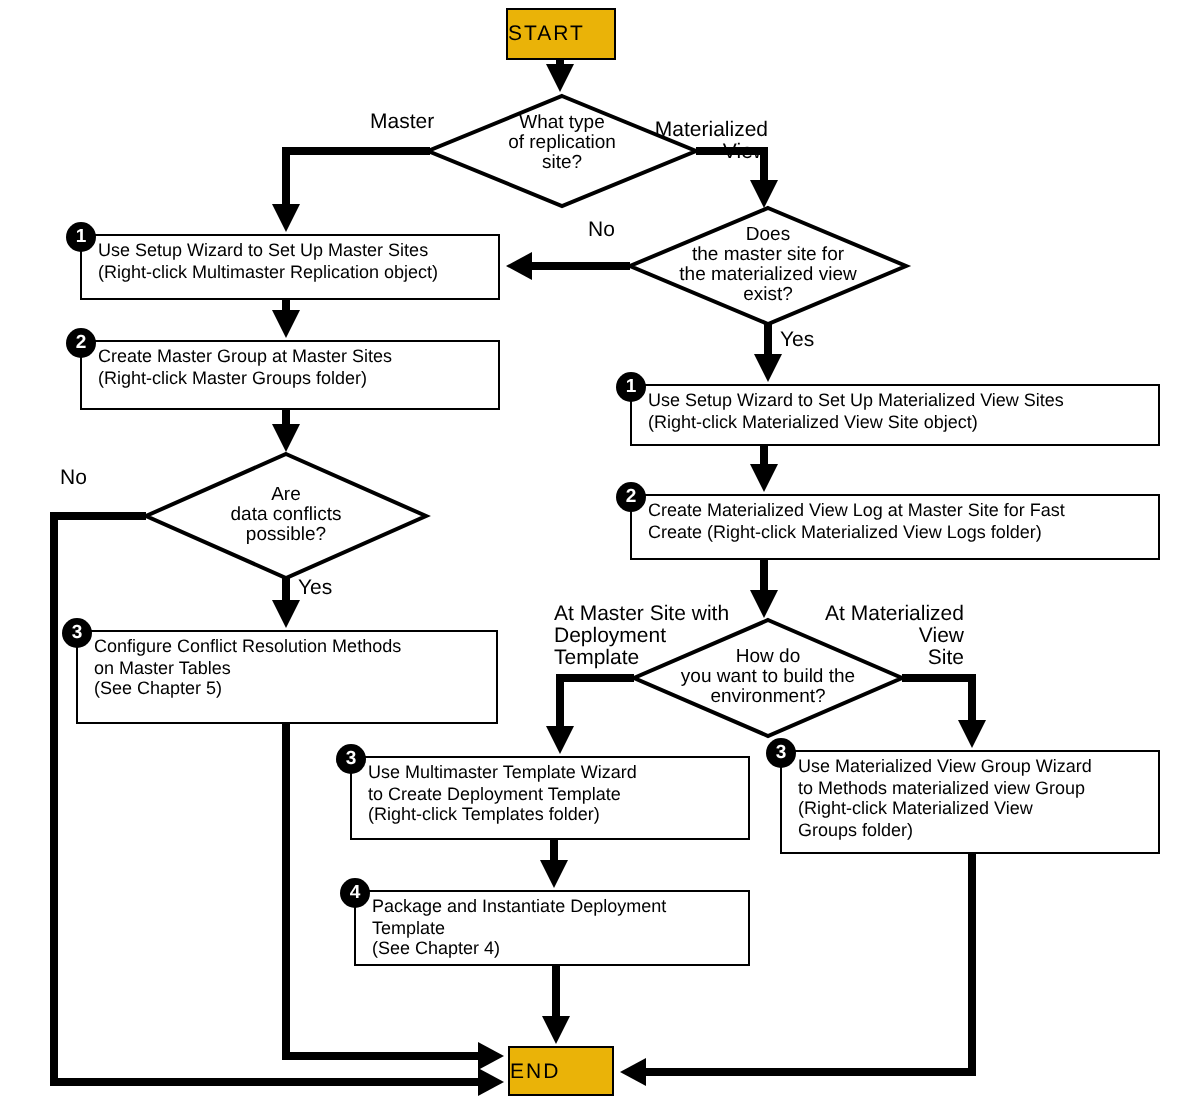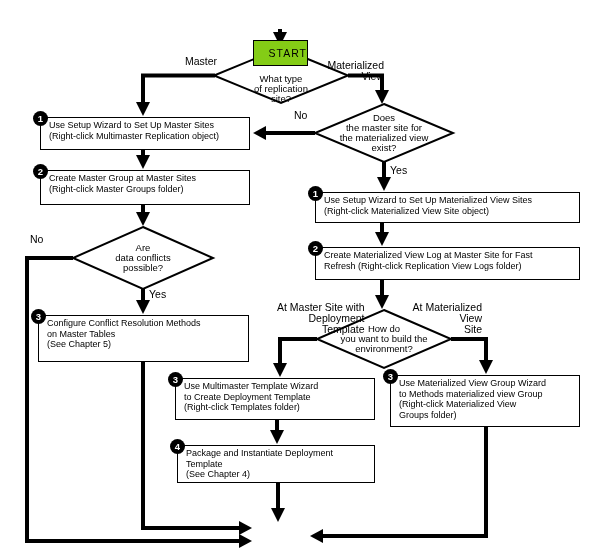--- a/index.html
+++ b/index.html
@@ -14,23 +14,23 @@
     box-sizing:border-box; font-size:9px; line-height:10.5px;
     padding:2px 2px 2px 8px;
   }
   .pbox .bline { display:block; white-space:nowrap; }
   .badge {
     position:absolute; top:-7px; left:-8px; width:15px; height:15px;
     background:#000; color:#fff; border-radius:50%;
     font-size:9.5px; font-weight:bold; text-align:center; line-height:15px;
   }
   .terminal {
-    position:absolute; background:#84cc16; border:1.5px solid #000;
-    box-sizing:border-box; display:flex; align-items:center; justify-content:flex-end;
-    font-size:10.5px; letter-spacing:1px;margin-top:36px;
+    position:absolute; background:#eab308; border:1.5px solid #000;
+    box-sizing:border-box; display:flex; align-items:center; justify-content:flex-start;
+    font-size:10.5px; letter-spacing:1px;
   }
   .dtext {
     position:absolute; text-align:center; font-size:9.5px; line-height:10px;
   }
   .dtext span { display:block; white-space:nowrap; }
   .elabel {
     position:absolute; font-size:10.5px; line-height:11px; white-space:nowrap;
   }
   .elabel span { display:block; }
   .alignr { text-align:right; }
@@ -117,21 +117,21 @@
     </g>
   </svg>
 
   <div class="terminal" style="left:253px; top:4px; width:55px; height:26px;">
     <span>START</span>
   </div>
   <div class="terminal" style="left:254px; top:523px; width:53px; height:25px;">
     <span>END</span>
   </div>
 
-  <div class="dtext" style="left:216px; top:74px; width:130px;">
+  <div class="dtext" style="left:216px; top:57px; width:130px;">
     <span>What type</span>
     <span>of replication</span>
     <span>site?</span>
   </div>
   <div class="dtext" style="left:319px; top:113px; width:130px;">
     <span>Does</span>
     <span>the master site for</span>
     <span>the materialized view</span>
     <span>exist?</span>
   </div>
@@ -163,21 +163,21 @@
     <span class="bline">(See Chapter 5)</span>
   </div>
   <div class="pbox" style="left:315px; top:192px; width:265px; height:31px;">
     <span class="badge">1</span>
     <span class="bline">Use Setup Wizard to Set Up Materialized View Sites</span>
     <span class="bline">(Right-click Materialized View Site object)</span>
   </div>
   <div class="pbox" style="left:315px; top:247px; width:265px; height:33px;">
     <span class="badge">2</span>
     <span class="bline">Create Materialized View Log at Master Site for Fast</span>
-    <span class="bline">Refresh (Right-click Replication View Logs folder)</span>
+    <span class="bline">Create (Right-click Materialized View Logs folder)</span>
   </div>
   <div class="pbox" style="left:175px; top:378px; width:200px; height:42px;">
     <span class="badge">3</span>
     <span class="bline">Use Multimaster Template Wizard</span>
     <span class="bline">to Create Deployment Template</span>
     <span class="bline">(Right-click Templates folder)</span>
   </div>
   <div class="pbox" style="left:177px; top:445px; width:198px; height:38px;">
     <span class="badge">4</span>
     <span class="bline">Package and Instantiate Deployment</span>
@@ -194,21 +194,21 @@
 
   <div class="elabel" style="left:145px; top:56px;padding-left:40px;">Master</div>
   <div class="elabel alignr" style="left:322px; top:60px; width:62px;">
     <span>Materialized</span>
     <span>View</span>
   </div>
   <div class="elabel" style="left:294px; top:110px;">No</div>
   <div class="elabel" style="left:390px; top:165px;">Yes</div>
   <div class="elabel" style="left:30px; top:234px;">No</div>
   <div class="elabel" style="left:149px; top:289px;">Yes</div>
-  <div class="elabel" style="left:277px; top:302px;text-align:right;">
+  <div class="elabel" style="left:277px; top:302px;">
     <span>At Master Site with</span>
     <span>Deployment</span>
     <span>Template</span>
   </div>
   <div class="elabel alignr" style="left:412px; top:302px; width:70px;text-align:right;">
     <span>At Materialized</span>
     <span>View</span>
     <span>Site</span>
   </div>
 

